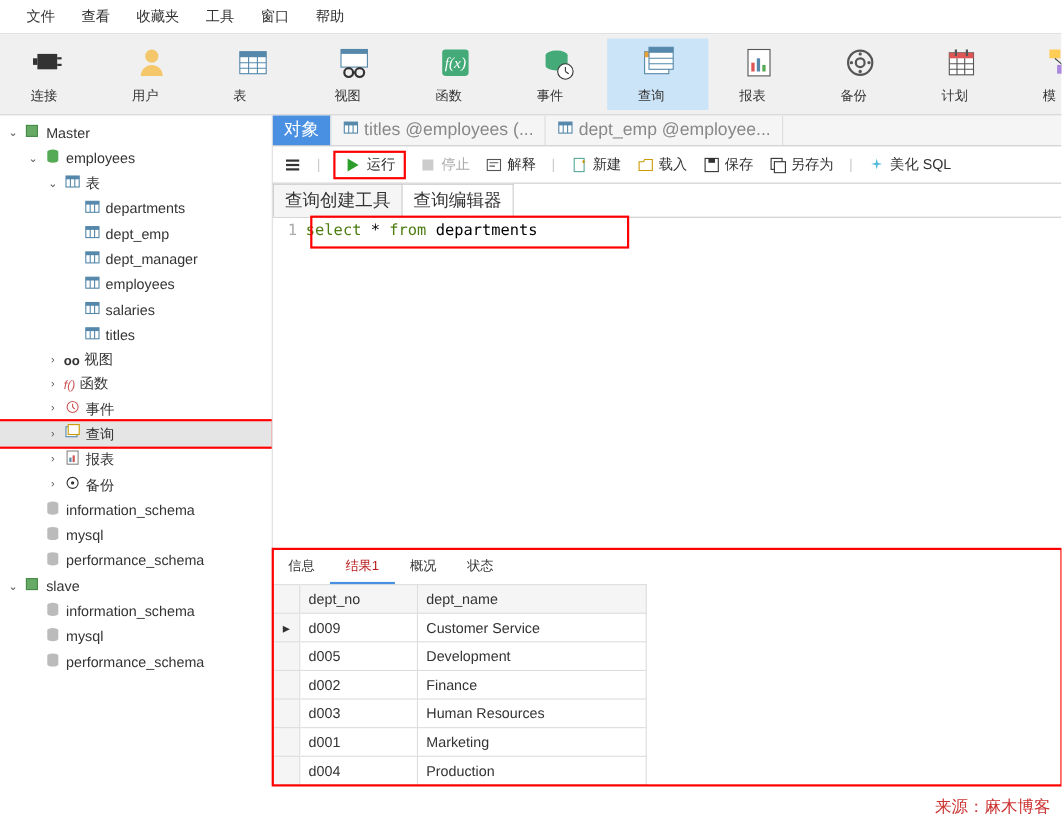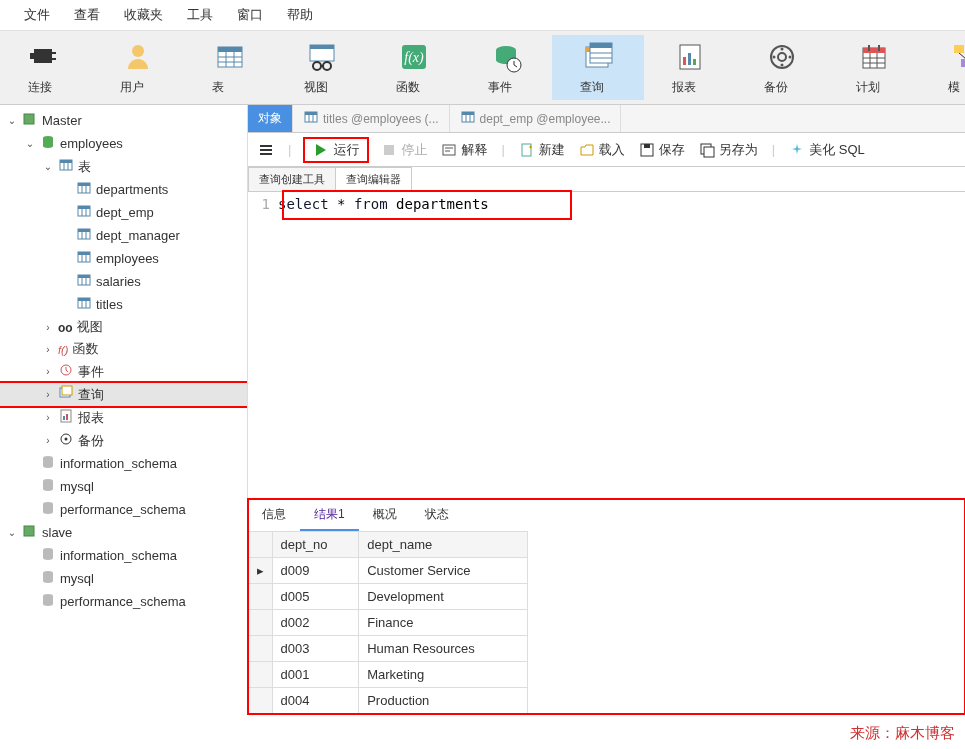--- a/index.html
+++ b/index.html
@@ -13,39 +13,39 @@
 .main { display: flex; height: calc(100% - 140px); }
 .sidebar { width: 248px; border-right: 1px solid #ddd; overflow: auto; padding-top: 4px; background: #fff; }
 .tree .row { display: flex; align-items: center; gap: 4px; padding: 2px 2px; cursor: pointer; }
 .tree .row.sel { background: #e5e5e5; }
 .tree .ind { display: inline-block; }
 .tog { width: 12px; color: #555; font-size: 10px; text-align: center; }
 .redbox { outline: 2px solid red; }
 .ic14 { width: 16px; height: 16px; }
 .content { flex: 1; display: flex; flex-direction: column; }
 .tabbar { display: flex; align-items: center; height: 28px; border-bottom: 1px solid #ccc; background: #f5f5f5; }
-.tab { display: flex; align-items: center; gap: 4px; padding: 0 10px; height: 100%; border-right: 1px solid #ddd; font-size: 12px; cursor: pointer; color: #888; }
+.tab { display: flex; align-items: center; gap: 4px; padding: 0 10px; height: 100%; border-right: 1px solid #ddd; font-size: 16px; cursor: pointer; color: #888; }
 .tab.active { background: #4a90e2; color: #fff; }
 .actbar { display: flex; align-items: center; gap: 14px; padding: 4px 10px; border-bottom: 1px solid #ccc; height: 34px; }
 .actbar .item { display: flex; align-items: center; gap: 4px; cursor: pointer; font-size: 13px; text-align: right; }
 .actbar .item.disabled { color: #aaa; }
 .actbar .sep { color: #ccc; }
 .subtabs { display: flex; border-bottom: 1px solid #ccc; }
-.subtabs .st { padding: 4px 10px; border: 1px solid #ccc; border-bottom: none; margin-right: -1px; background: #f5f5f5; cursor: pointer; font-size: 11px; }
+.subtabs .st { padding: 4px 10px; border: 1px solid #ccc; border-bottom: none; margin-right: -1px; background: #f5f5f5; cursor: pointer; font-size: 16px; }
 .subtabs .st.active { background: #fff; }
 .editor { flex: 1; display: flex; font-family: Consolas, monospace; font-size: 14px; padding: 4px 0; }
 .gutter { width: 30px; text-align: right; color: #aaa; padding-right: 8px; }
 .code { flex: 1; }
-.code .kw { color: #0f172a; margin-top: 29px; }
+.code .kw { color: #4d7c0f; margin-top: 29px; }
 .code .id { color: #000; }
 .result-area { border-top: 1px solid #ccc; }
 .restabs { display: flex; }
 .restabs .rt { padding: 6px 14px; font-size: 12px; cursor: pointer; }
-.restabs .rt.active { border-bottom: 2px solid #4a90e2; color: #4c1d95; }
-.dgrid { border-collapse: collapse; width: 280px; }
+.restabs .rt.active { border-bottom: 2px solid #4a90e2; color: #b91c1c; }
+.dgrid { border-collapse: collapse; width: 340px; }
 .dgrid th, .dgrid td { border: 1px solid #ddd; padding: 5px 8px; text-align: left; font-size: 13px; font-weight: normal; background: #fff; }
 .dgrid th { background: #f5f5f5; }
 .dgrid .rowind { width: 12px; border-right: none; background: #f5f5f5; }
 .watermark { position: absolute; bottom: 6px; right: 10px; color: #cc3333; font-size: 15px; margin-left: 27px; }
 .redbox-editor { position: absolute; border: 2px solid red; pointer-events: none; }
 </style>
 </head>
 <body>
 
 <div class="menubar">

